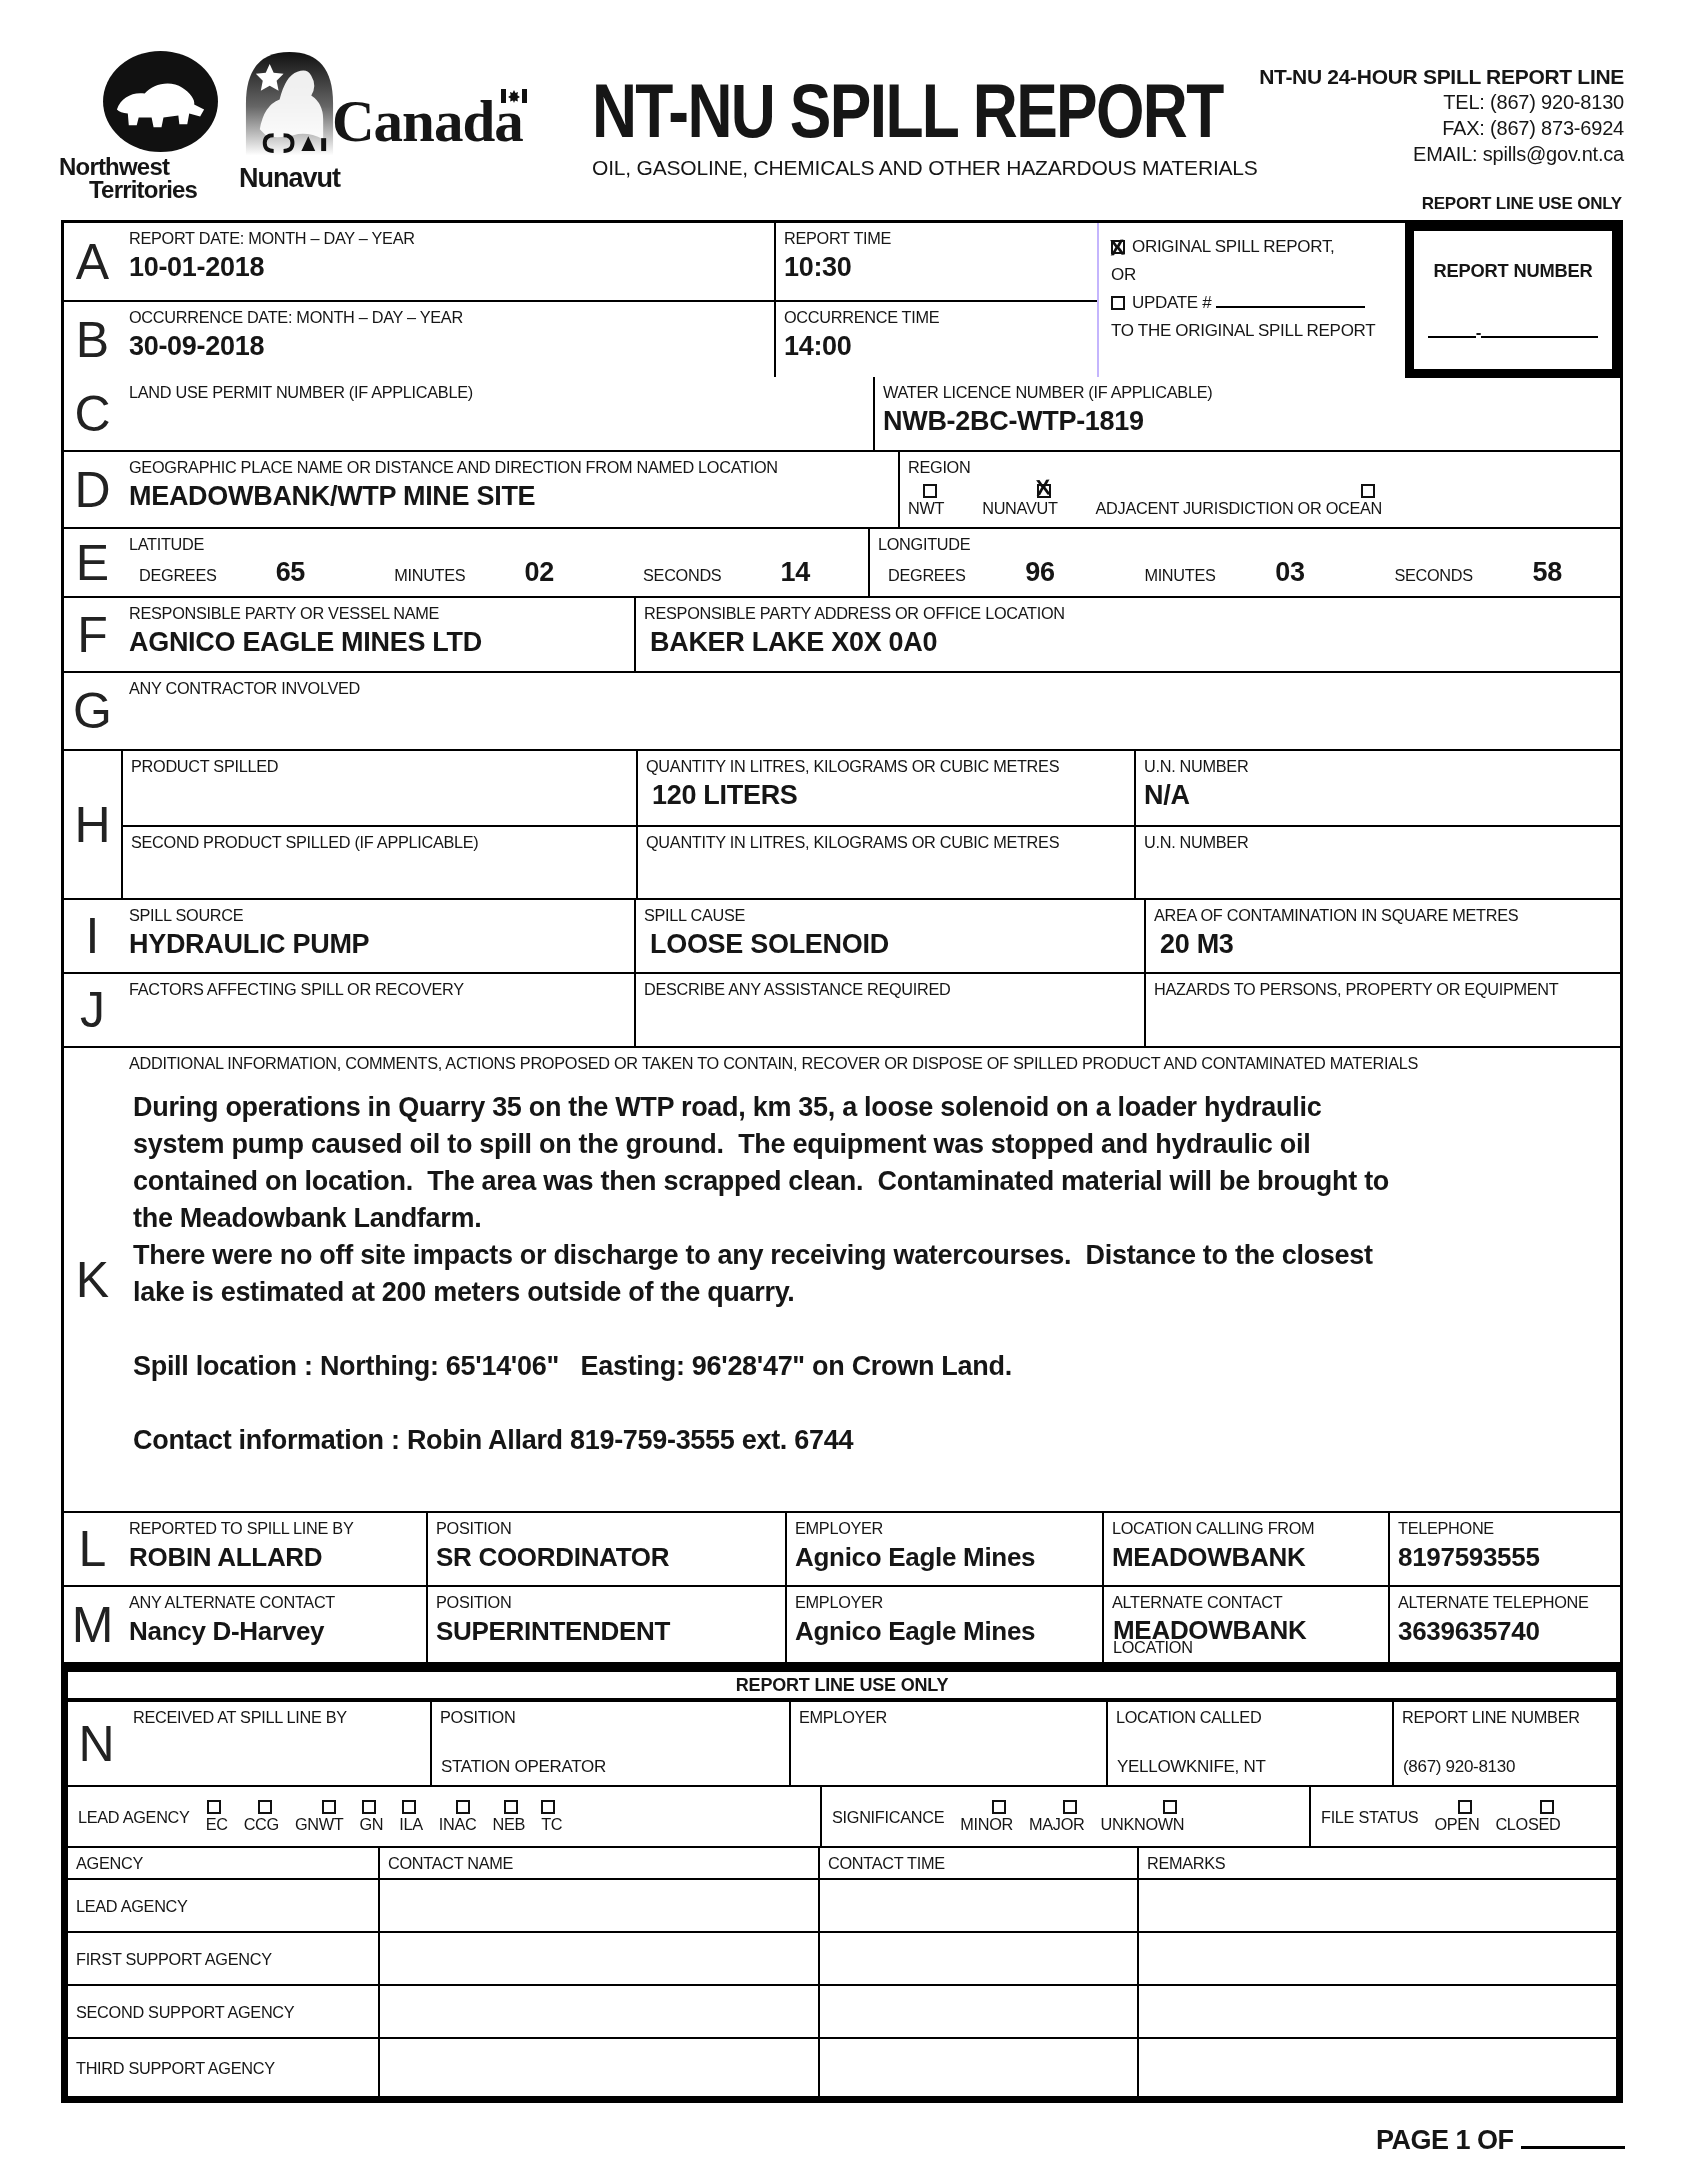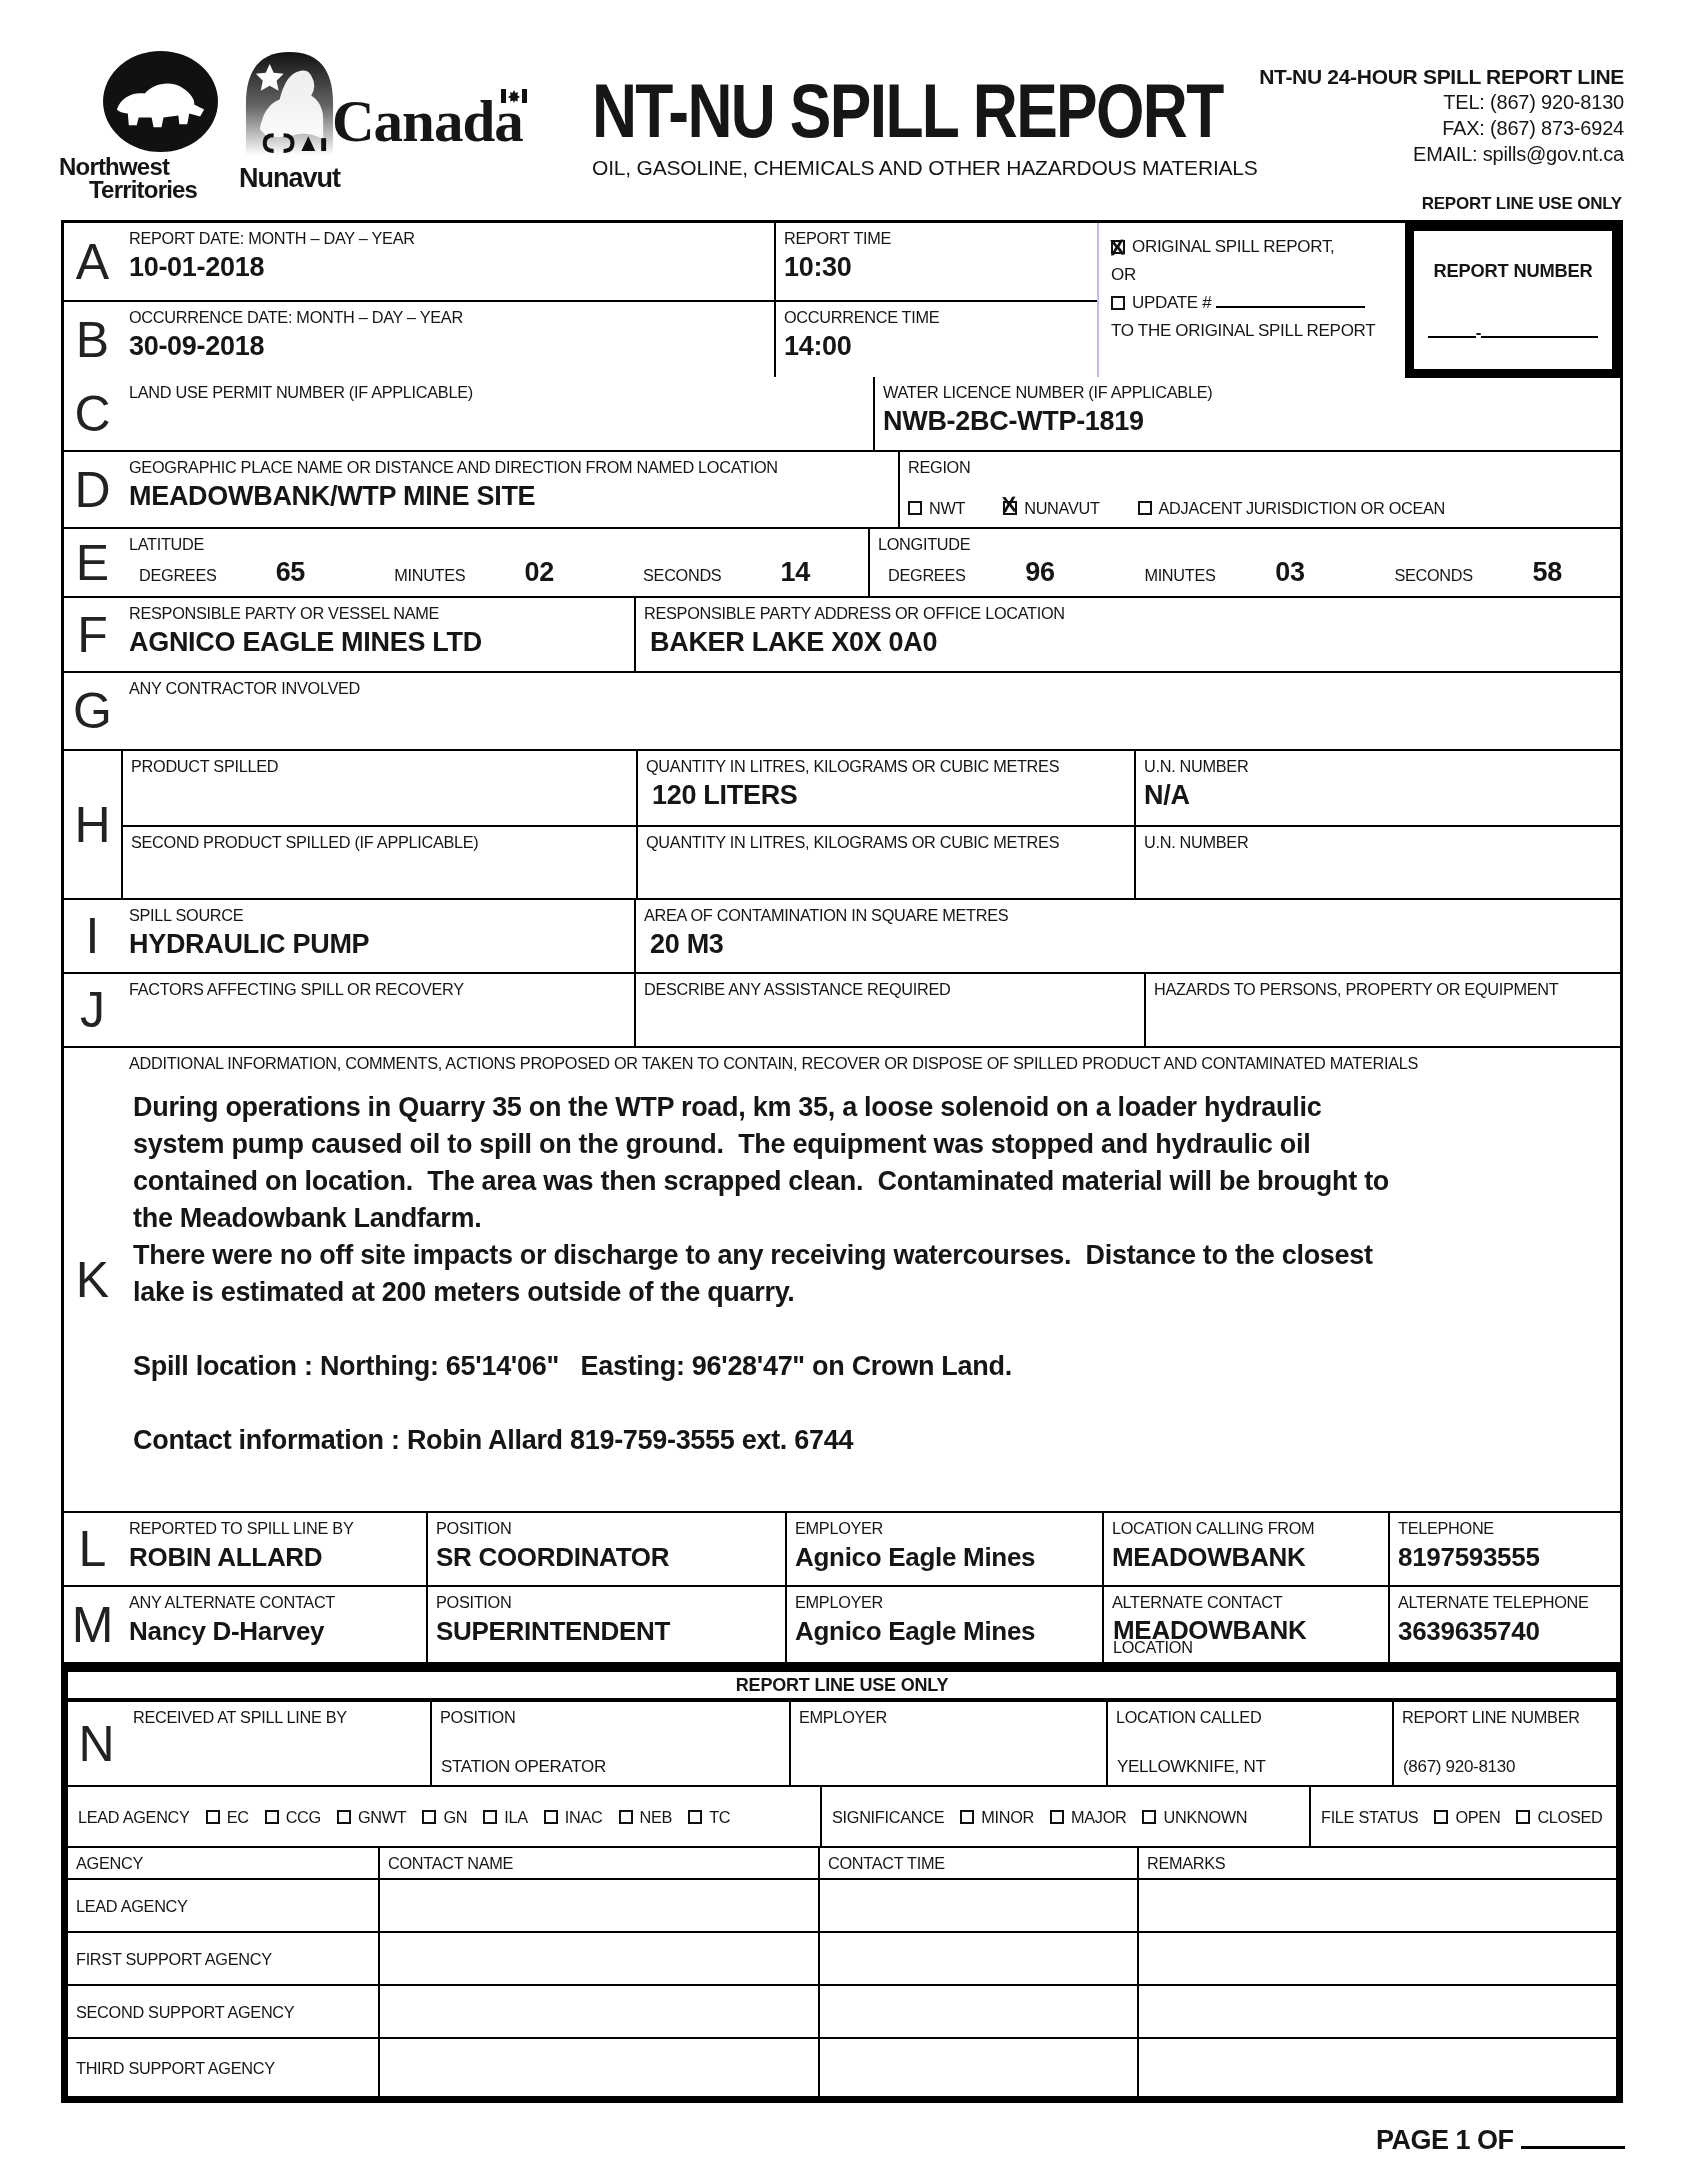--- a/index.html
+++ b/index.html
@@ -41,21 +41,21 @@
   .ab { display: flex; height: 154px; }
   .ab-left { flex: 0 0 1033px; display: flex; flex-direction: column; }
   .ab-left .frow { flex: 1 1 50%; }
   .ab-right { flex: 1 1 auto; border-left: 2px solid #c4b5fd; position: relative; padding: 10px 228px 10px 12px; font-size: 17px; line-height: 28px; letter-spacing: -0.3px; }
   .report-box { position: absolute; top: -1px; right: -1px; bottom: -1px; width: 216px; border: 9px solid #000; background: #fff; text-align: center; }
   .report-box .rb-lbl { margin-top: 26px; font-size: 18.3px; letter-spacing: -0.2px; font-weight: bold; }
   .nline { display: inline-block; border-bottom: 2.5px solid #000; height: 14px; }
   .rb-line { margin-top: 34px; font-weight: bold; }
   .cb { display: inline-block; width: 14px; height: 14px; border: 2px solid #111; vertical-align: -2px; position: relative; margin-right: 7px; flex: 0 0 auto; }
   .cb.checked::after { content: "X"; display: block; position: absolute; left: -3px; top: -8px; font-size: 22px; font-weight: bold; color: #111; transform: rotate(-4deg); }
-  .opt { display: inline-flex; align-items: center; white-space: nowrap; }
+  .opt { display: inline-flex; align-items: flex-end; white-space: nowrap; flex-direction: column; }
   
   .geo-line { display: flex; align-items: baseline; justify-content: space-between; padding: 2px 50px 6px 10px; }
   .geo-line .val { margin: 0 0 0 -30px; }
   .kbody { white-space: pre-wrap; font-weight: bold; font-size: 27px; line-height: 37px; letter-spacing: -0.3px; margin: 16px 4px 0 4px; }
   .stack { display: flex; flex-direction: column; justify-content: space-between; }
   
   .bottom { left: 61px; top: 1665px; width: 1562px; height: 438px; border: 7px solid #000; background: #fff; display: flex; flex-direction: column; }
   .bar { height: 30px; border-bottom: 4px solid #000; display: flex; align-items: center; justify-content: center; font-weight: bold; font-size: 18px; letter-spacing: -0.2px; }
   .brow { display: flex; width: 100%; }
   .brow + .brow { border-top: 2px solid #000; }
@@ -295,20 +295,24 @@
         </div>
       </div>
     </div>
 
     <div class="frow" style="height:74px">
       <div class="lcell">I</div>
       <div class="cell" style="width:513px">
         <div class="lbl">SPILL SOURCE</div>
         <div class="val">HYDRAULIC PUMP</div>
       </div>
+      <div class="cell" style="width:510px">
+        <div class="lbl">SPILL CAUSE</div>
+        <div class="val" style="padding-left:6px">LOOSE SOLENOID</div>
+      </div>
       <div class="cell grow">
         <div class="lbl">AREA OF CONTAMINATION IN SQUARE METRES</div>
         <div class="val" style="padding-left:6px">20 M3</div>
       </div>
     </div>
 
     <div class="frow" style="height:74px">
       <div class="lcell">J</div>
       <div class="cell" style="width:513px">
         <div class="lbl">FACTORS AFFECTING SPILL OR RECOVERY</div>

